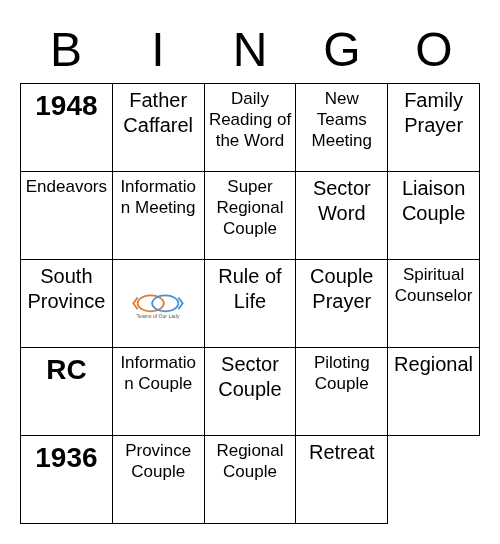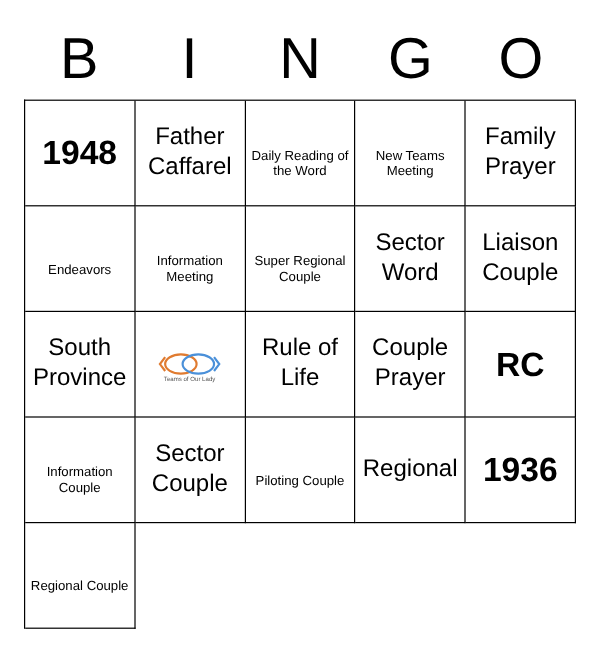--- a/index.html
+++ b/index.html
@@ -32,41 +32,40 @@
       display: grid;
       grid-template-columns: repeat(5, 1fr);
       border-left: 1.5px solid #000;
       border-top: 1.5px solid #000;
     }
     .bingo-cell {
       border-right: 1.5px solid #000;
       border-bottom: 1.5px solid #000;
       min-height: 88px;
       display: flex;
-      align-items: center;
+      align-items: flex-start;
       justify-content: center;
       text-align: center;
       padding: 4px 3px;
     }
     .cell-text {
       font-size: 13px;
       line-height: 1.25;
       word-break: break-word;
     }
     .cell-text.large {
       font-size: 28px;
       font-weight: bold;
     }
     .cell-text.medium {
       font-size: 20px;
       font-weight: normal;
     }
     .cell-text.small {
-      font-size: 11px;
-      margin-top: 20px;
+      font-size: 17px;
     }
     .logo-cell {
       display: flex;
       align-items: center;
       justify-content: center;
     }
     .logo-svg {
       width: 60px;
       height: 40px;
     }
@@ -128,34 +127,43 @@
         <text x="40" y="48" text-anchor="middle" font-size="7" fill="#555">Teams of Our Lady</text>
       </svg>
       </div>
       <div class="bingo-cell">
         <span class="cell-text medium">Rule of Life</span>
       </div>
       <div class="bingo-cell">
         <span class="cell-text medium">Couple Prayer</span>
       </div>
       <div class="bingo-cell">
+        <span class="cell-text small">Spiritual Counselor</span>
+      </div>
+      <div class="bingo-cell">
         <span class="cell-text large">RC</span>
       </div>
       <div class="bingo-cell">
         <span class="cell-text small">Information Couple</span>
       </div>
       <div class="bingo-cell">
         <span class="cell-text medium">Sector Couple</span>
       </div>
       <div class="bingo-cell">
         <span class="cell-text small">Piloting Couple</span>
       </div>
       <div class="bingo-cell">
         <span class="cell-text medium">Regional</span>
       </div>
       <div class="bingo-cell">
         <span class="cell-text large">1936</span>
       </div>
       <div class="bingo-cell">
+        <span class="cell-text small">Province Couple</span>
+      </div>
+      <div class="bingo-cell">
         <span class="cell-text small">Regional Couple</span>
+      </div>
+      <div class="bingo-cell">
+        <span class="cell-text medium">Retreat</span>
       </div>
     </div>
 </div>
 
 </body></html>

